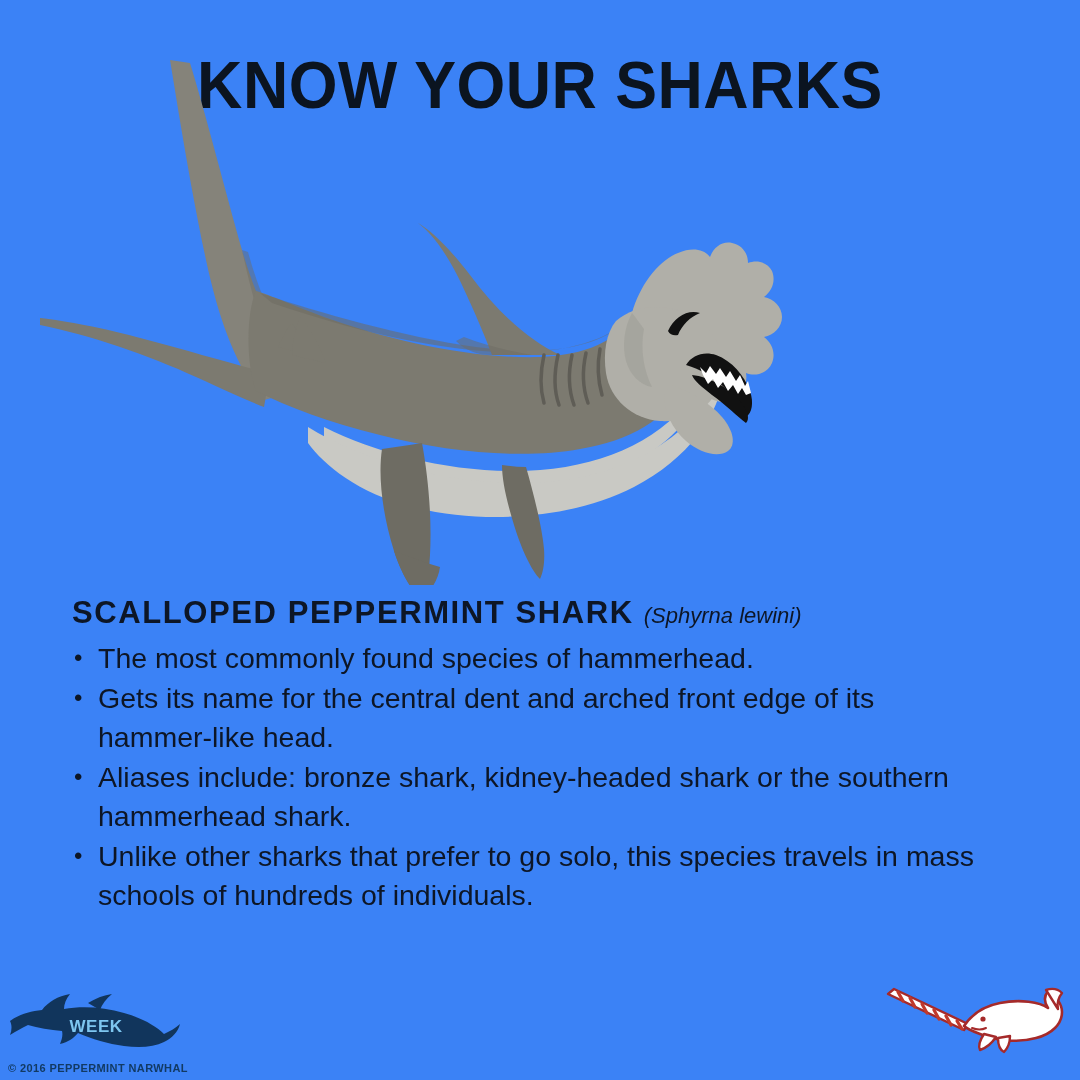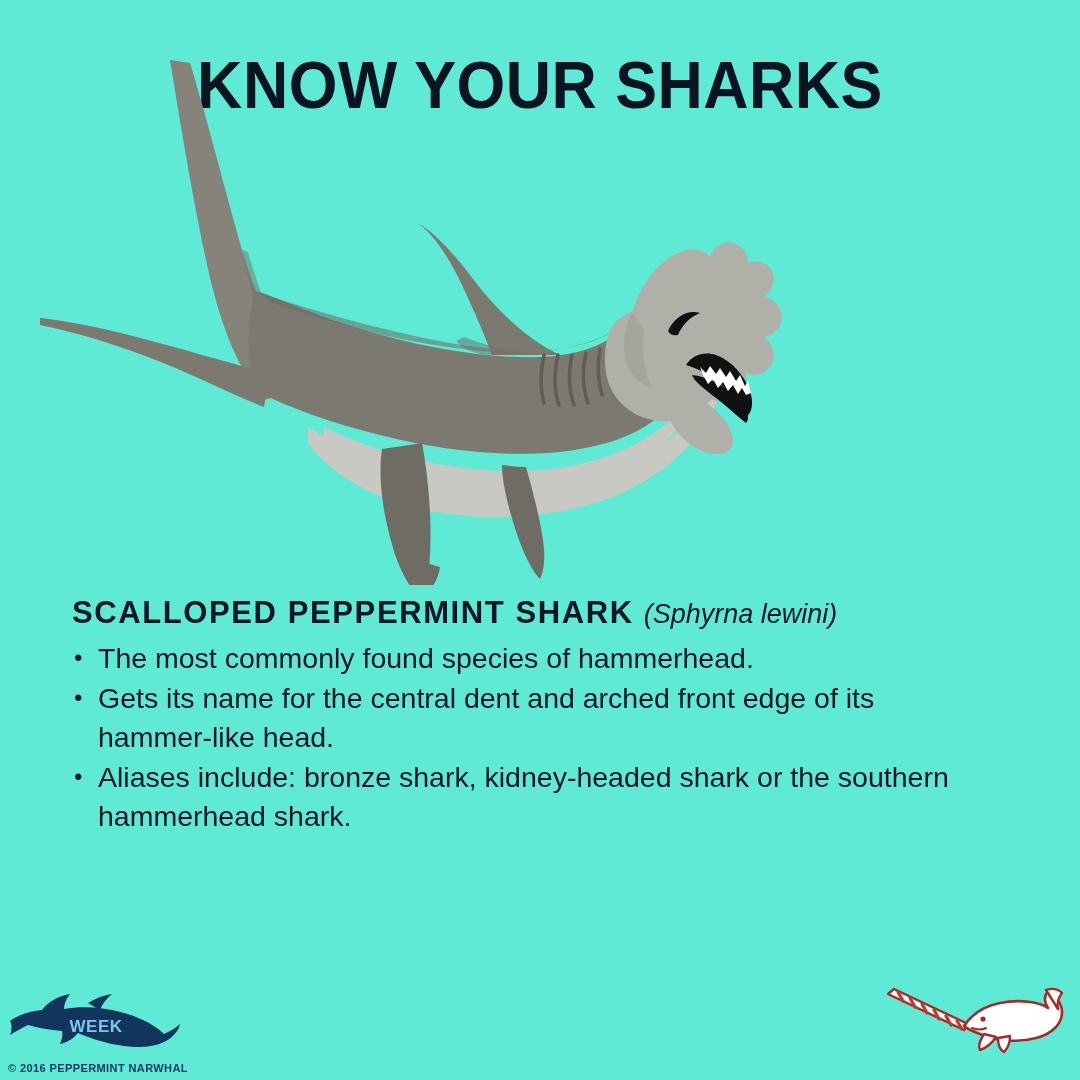--- a/index.html
+++ b/index.html
@@ -9,21 +9,21 @@
   body {
     width: 1080px;
     height: 1080px;
     overflow: hidden;
     font-family: "Liberation Sans", sans-serif;
   }
   #poster {
     position: relative;
     width: 1080px;
     height: 1080px;
-    background: #5eead4;
+    background: #3b82f6;
     overflow: hidden;
   }
   
   #title {
     position: absolute;
     top: 52px;
     left: 0;
     width: 1080px;
     text-align: center;
     font-family: "Liberation Sans", sans-serif;
@@ -59,21 +59,21 @@
   #species-name {
     font-family: "Liberation Sans", sans-serif;
     font-weight: bold;
     font-size: 31px;
     letter-spacing: 1.6px;
     color: #0D1626;
   }
   #species-latin {
     font-family: "Liberation Sans", sans-serif;
     font-style: italic;
-    font-size: 27px;
+    font-size: 22px;
     letter-spacing: 0px;
     color: #0D1626;
     margin-left: 10px;
   }
   ul#facts {
     list-style: none;
     margin: 0;
     padding: 0;
   }
   ul#facts li {
@@ -281,20 +281,21 @@
   </svg>
 
   <div id="info">
     <div id="species-line">
       <span id="species-name">SCALLOPED PEPPERMINT SHARK</span><span id="species-latin">(Sphyrna lewini)</span>
     </div>
     <ul id="facts">
       <li>The most commonly found species of hammerhead.</li>
       <li>Gets its name for the central dent and arched front edge of its hammer-like head.</li>
       <li>Aliases include: bronze shark, kidney-headed shark or the southern hammerhead shark.</li>
+      <li>Unlike other sharks that prefer to go solo, this species travels in mass schools of hundreds of individuals.</li>
     </ul>
   </div>
 
   <svg id="shark-week-logo" viewBox="0 0 180 62">
     <path fill="#11355C" d="M6,31
              C14,25 26,21 38,20
              C44,12 54,6 66,4
              C62,9 60,14 60,19
              C78,16 100,17 120,23
              C138,28 152,36 160,44

